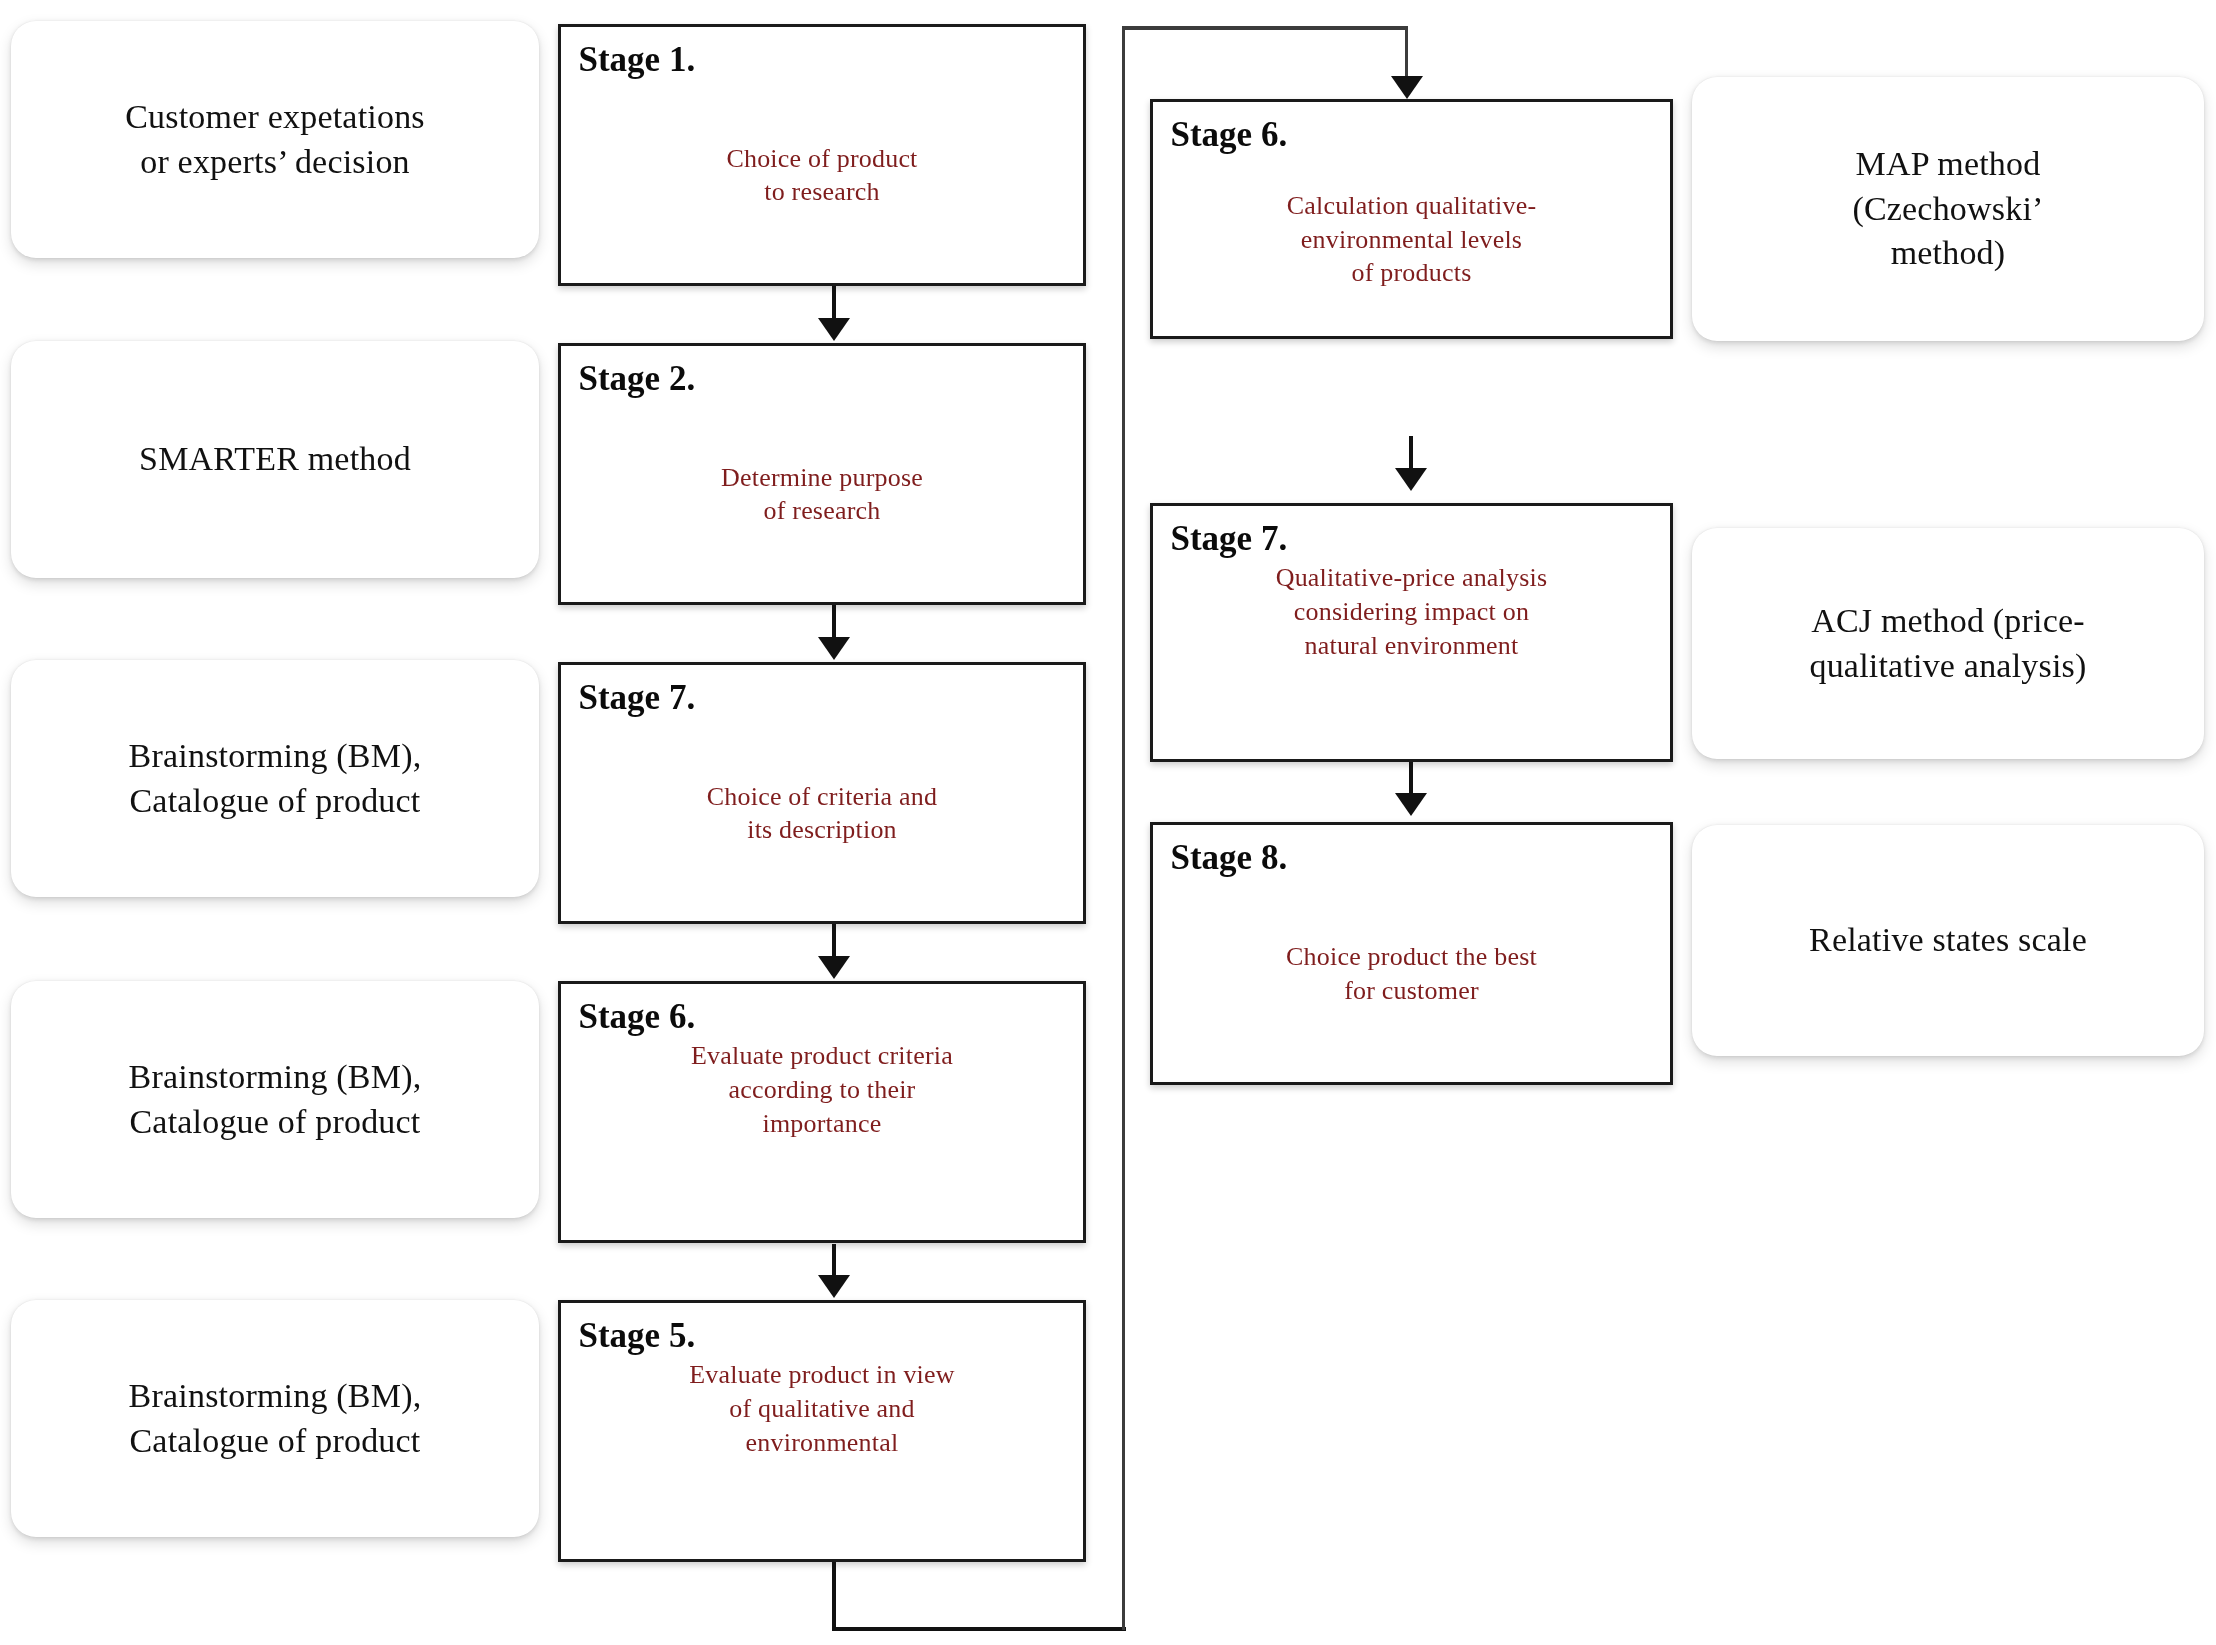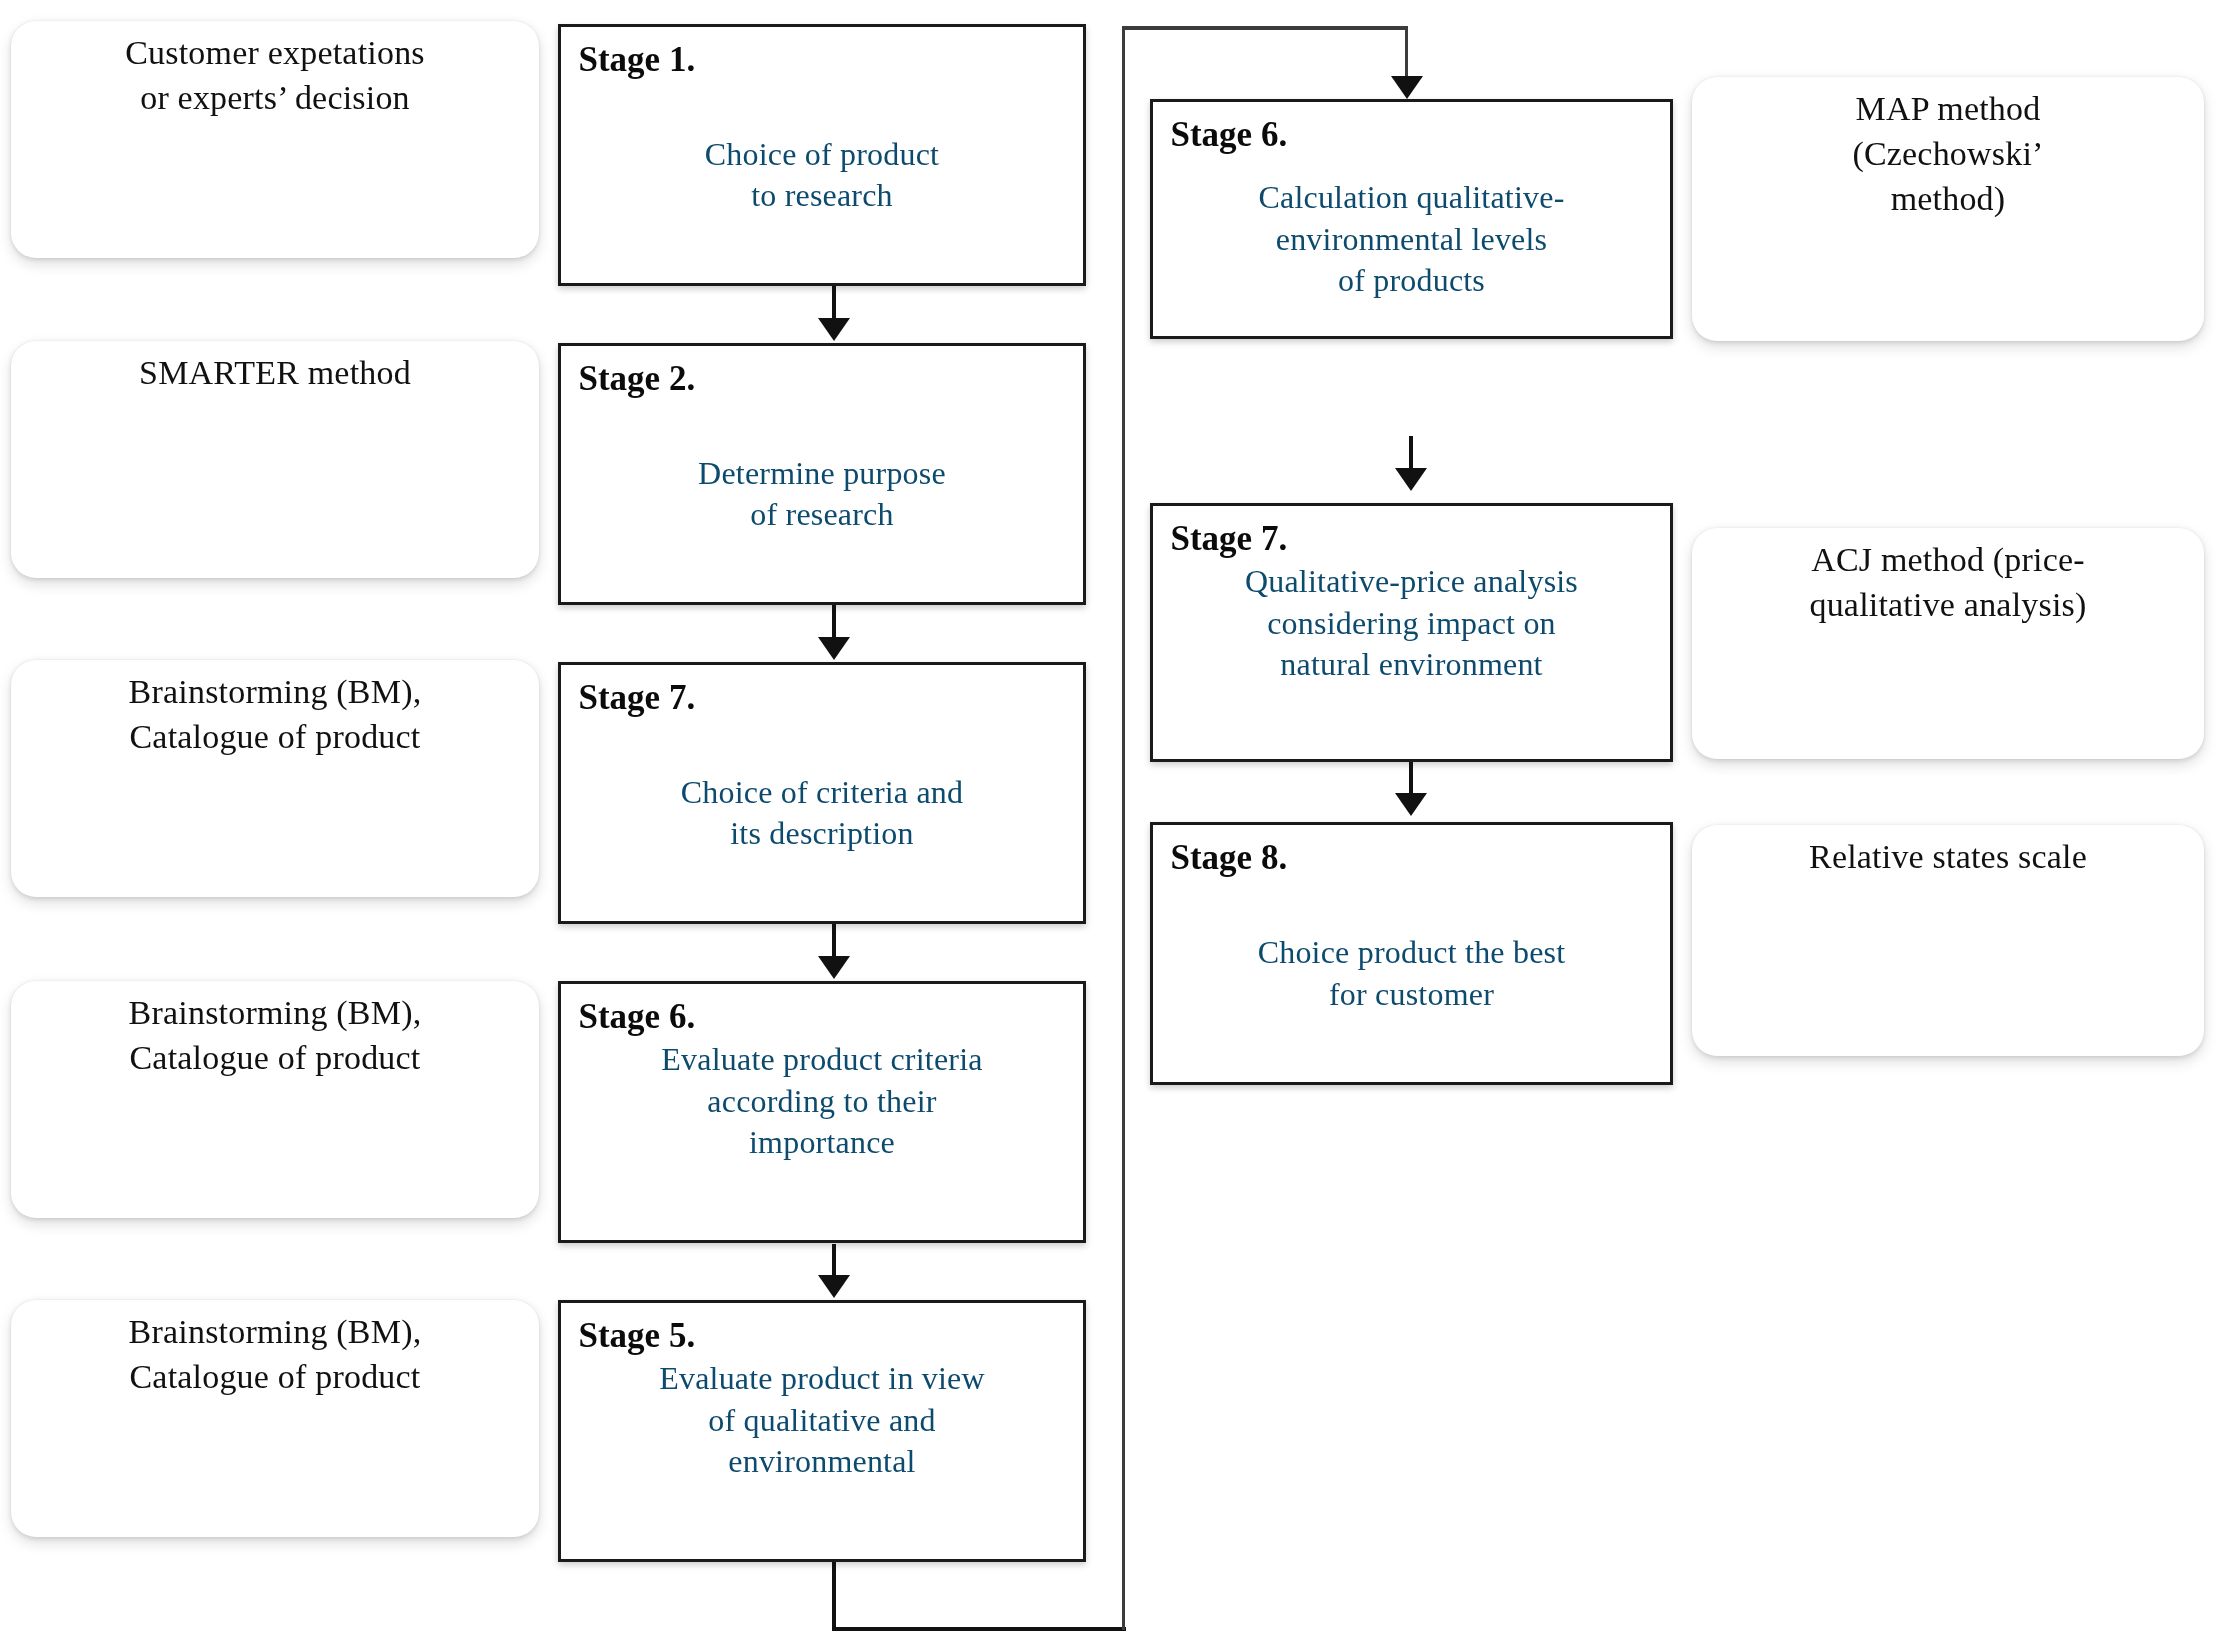--- a/index.html
+++ b/index.html
@@ -19,21 +19,21 @@
   
   .soft-card {
     position: absolute;
     background: #ffffff;
     border-radius: 25px;
     box-shadow:
       0 5.5px 14.3px rgba(0,0,0,0.13),
       0 1.1px 4.4px rgba(0,0,0,0.10),
       0 0 0 0.6px rgba(0,0,0,0.025);
     display: flex;
-    align-items: flex-start;
+    align-items: center;
     justify-content: center;
     text-align: center;
     box-sizing: border-box;
     padding: 10px 20px;
   }
   .soft-card .card-text {
     font-size: 34px;
     line-height: 1.32;
     color: #111111;
     letter-spacing: 0.2px;
@@ -61,23 +61,23 @@
     white-space: nowrap;
   }
   .stage-body {
     flex: 1;
     display: flex;
     align-items: center;
     justify-content: center;
     text-align: center;
   }
   .stage-body .body-text {
-    font-size: 32px;
+    font-size: 26px;
     line-height: 1.30;
-    color: #0c4a6e;
+    color: #7f1d1d;
     letter-spacing: 0.2px;
     white-space: pre-line;
     width: 100%;
   }
   
   .stage-box.tight .stage-body { align-items: flex-start; padding-top: 2.2px; }
 
   
   .conn-v {
     position: absolute;

